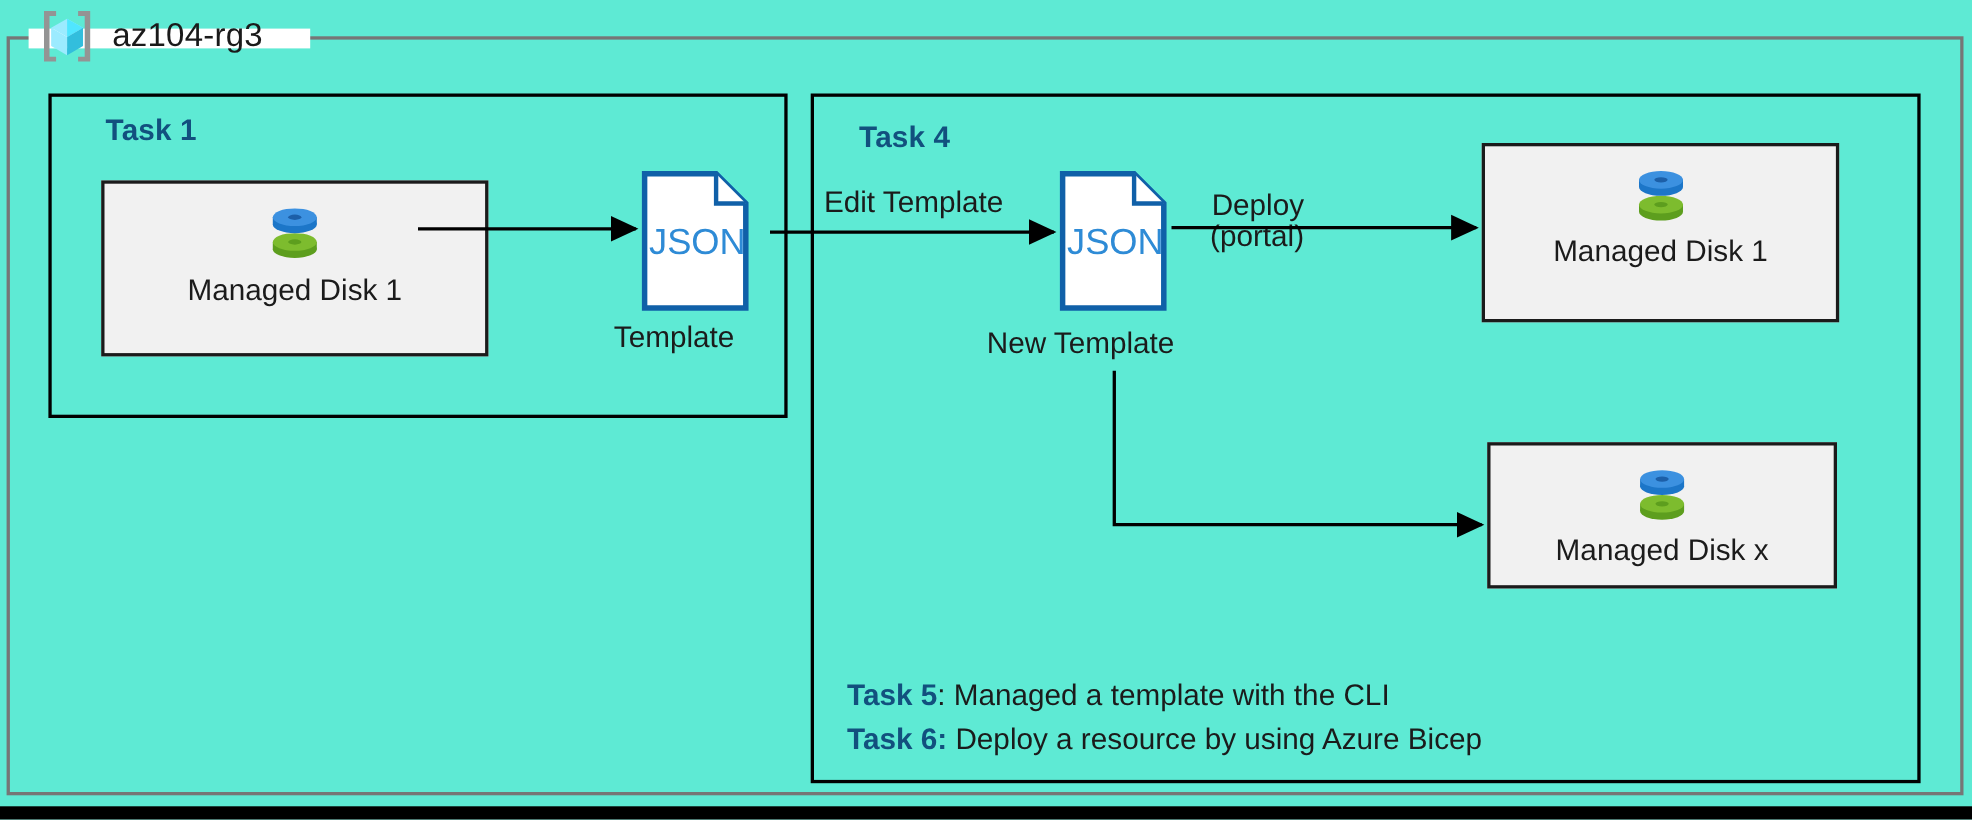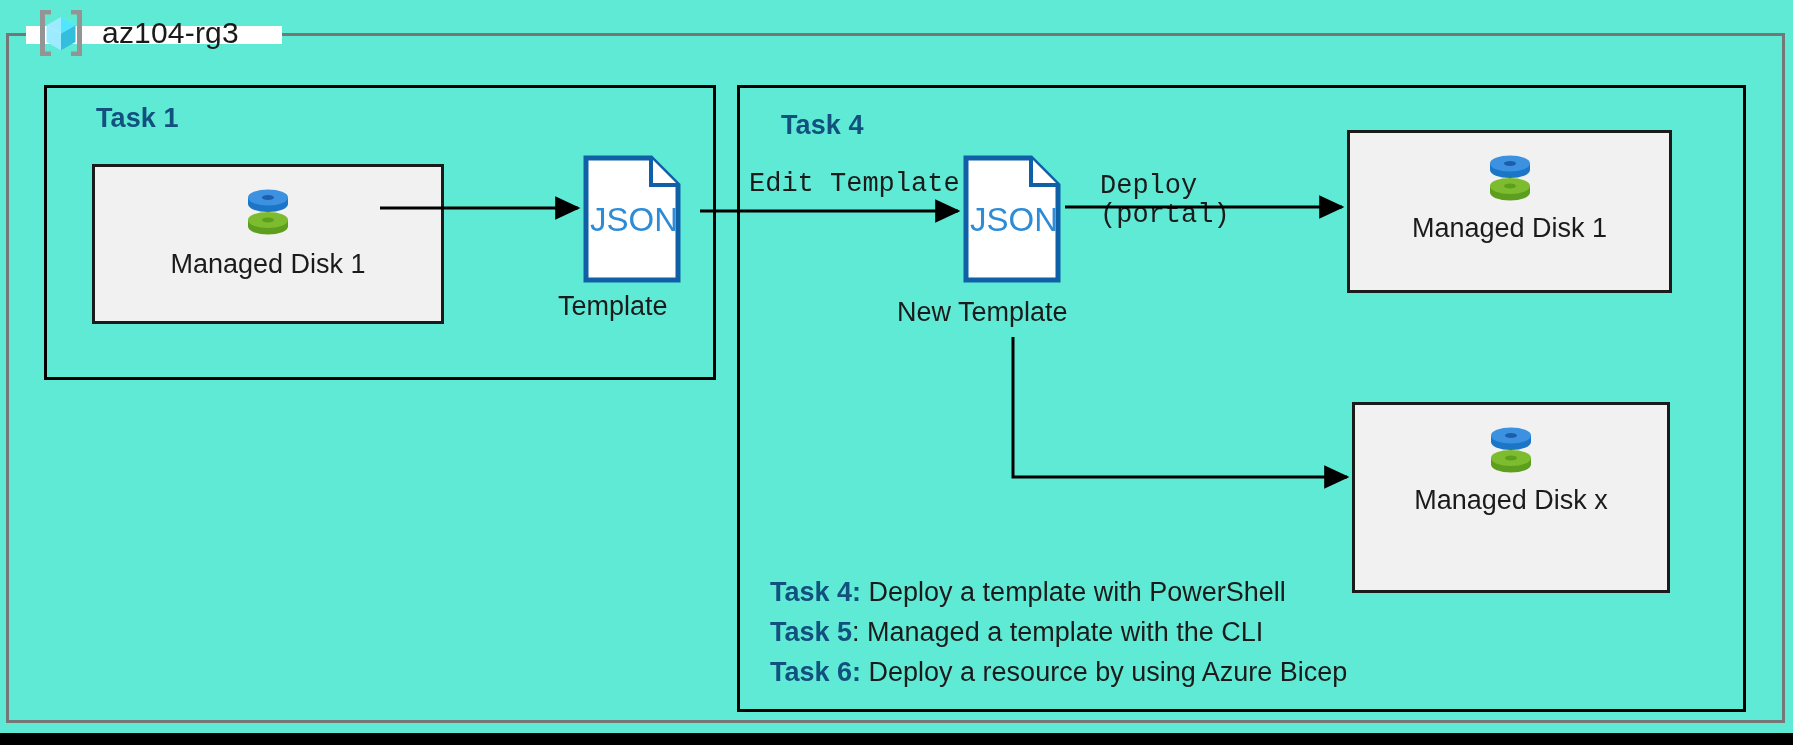--- a/index.html
+++ b/index.html
@@ -100,21 +100,21 @@
     background: #f1f1f1;
     border: 3px solid #1b1b1b;
     box-sizing: border-box;
     display: flex;
     flex-direction: column;
     align-items: center;
     justify-content: flex-start;
   }
   #disk1-card  { left: 92px;  top: 164px; width: 352px; height: 160px; }
   #disk2-card  { left: 1347px; top: 130px; width: 325px; height: 163px; }
-  #diskx-card  { left: 1352px; top: 402px; width: 318px; height: 191px; }
+  #diskx-card  { left: 1352px; top: 402px; width: 318px; height: 133px; }
 
   .res-label {
     font-size: 27px;
     color: #1b1b1b;
     white-space: nowrap;
     line-height: 1;
   }
   #disk1-card .res-label { margin-top: 10px; }
   #disk2-card .res-label { margin-top: 8px; }
   #diskx-card .res-label { margin-top: 8px; }
@@ -145,22 +145,21 @@
   #template-caption     { left: 558px; top: 293px; }
   #new-template-caption { left: 897px; top: 299px; }
 
   
   .edge-label {
     position: absolute;
     font-size: 27px;
     color: #1b1b1b;
     white-space: nowrap;
     line-height: 1.08;
-    text-align: left;
-    font-family: Liberation Mono, monospace;
+    text-align: right;
   }
   #edit-template-label { left: 749px;  top: 170px; }
   #deploy-label        { left: 1100px; top: 172px; }
 
   
   .task-line {
     position: absolute;
     font-size: 27px;
     white-space: nowrap;
     line-height: 1;
@@ -288,23 +287,20 @@
         <ellipse cx="31" cy="25" rx="20" ry="8" fill="#1C76C8"></ellipse>
         <rect x="11" y="18.5" width="40" height="6.5" fill="#1C76C8"></rect>
         <ellipse cx="31" cy="18.5" rx="20" ry="8" fill="#3C91E0"></ellipse>
         <ellipse cx="31" cy="18.5" rx="6" ry="2.4" fill="#1C5FA8"></ellipse>
       </svg>
     </span>
     <span class="res-label">Managed Disk x</span>
   </div>
 
 
-  <div class="task-line" id="task4-line">
-    <span class="tk">Task 4:</span><span class="rest"> Deploy a template with PowerShell</span>
-  </div>
 
   <div class="task-line" id="task5-line">
     <span class="tk">Task 5</span><span class="rest">: Managed a template with the CLI</span>
   </div>
 
   <div class="task-line" id="task6-line">
     <span class="tk">Task 6:</span><span class="rest"> Deploy a resource by using Azure Bicep</span>
   </div>
 
   <svg id="wires">

